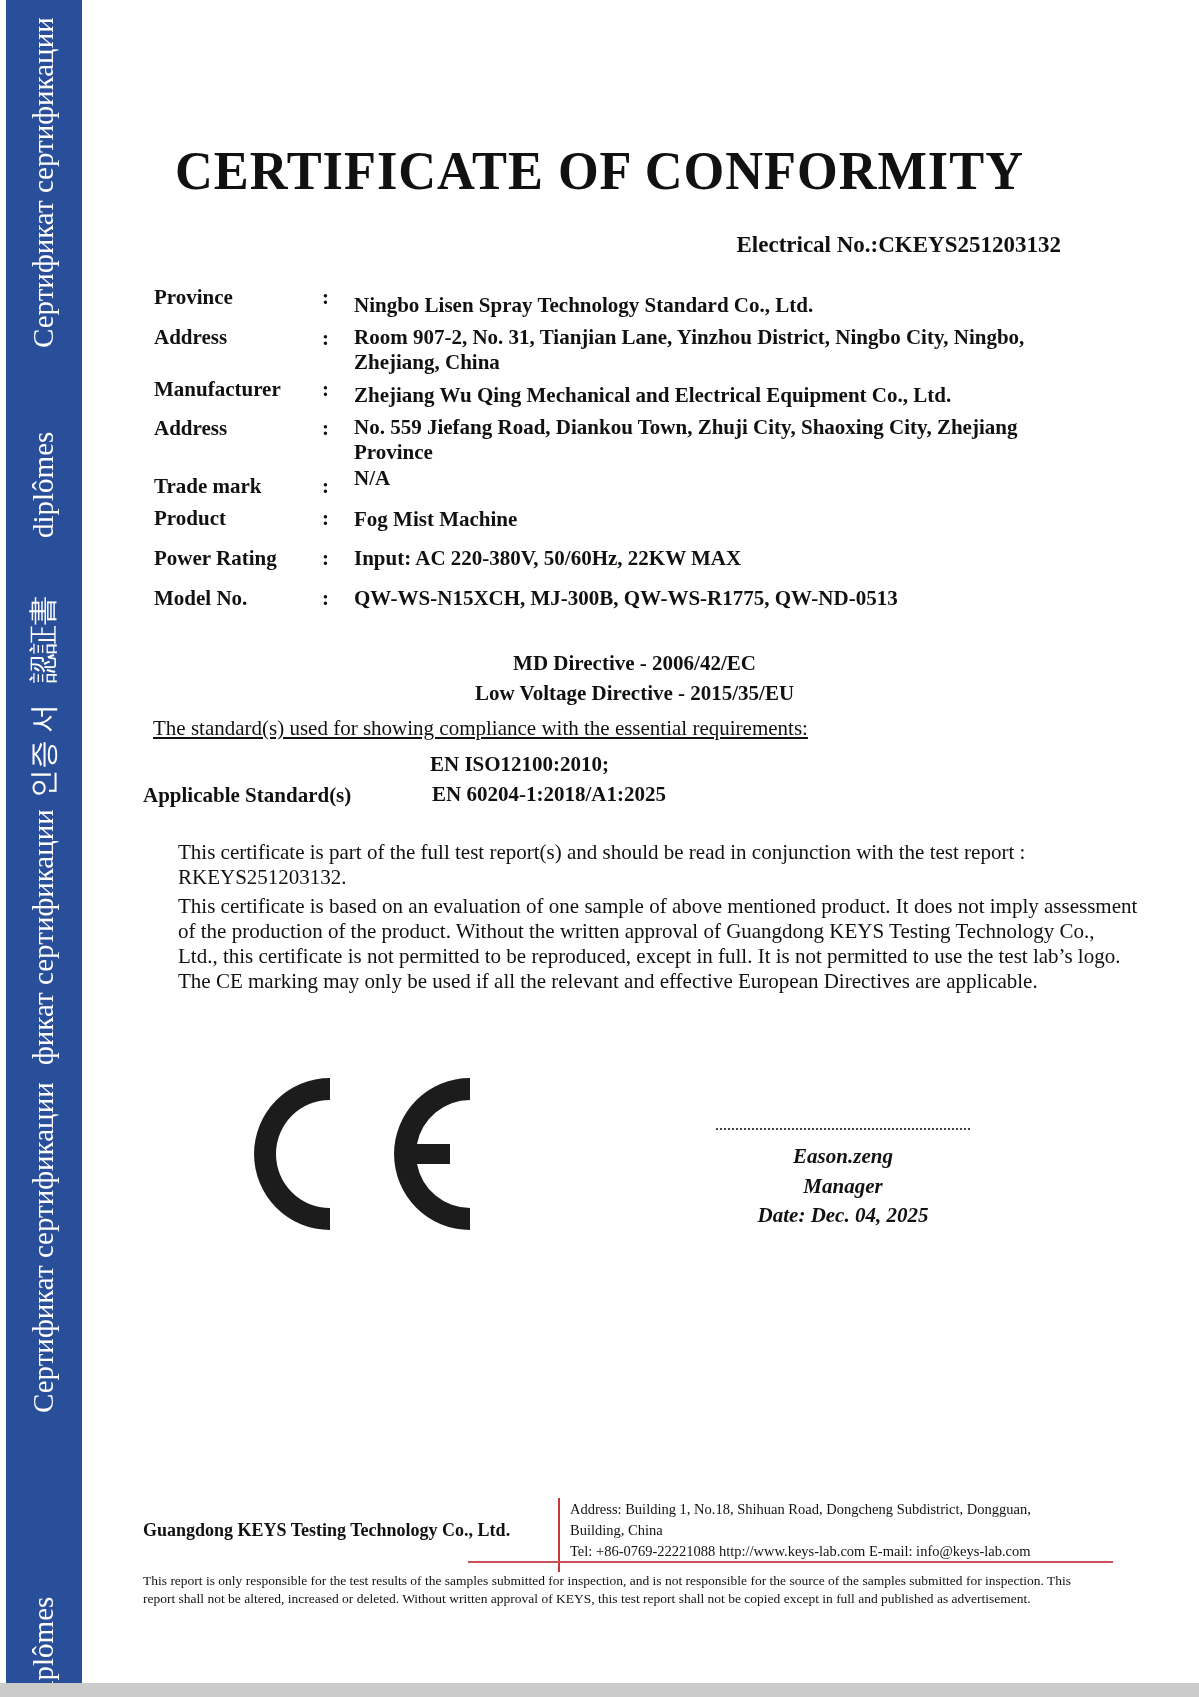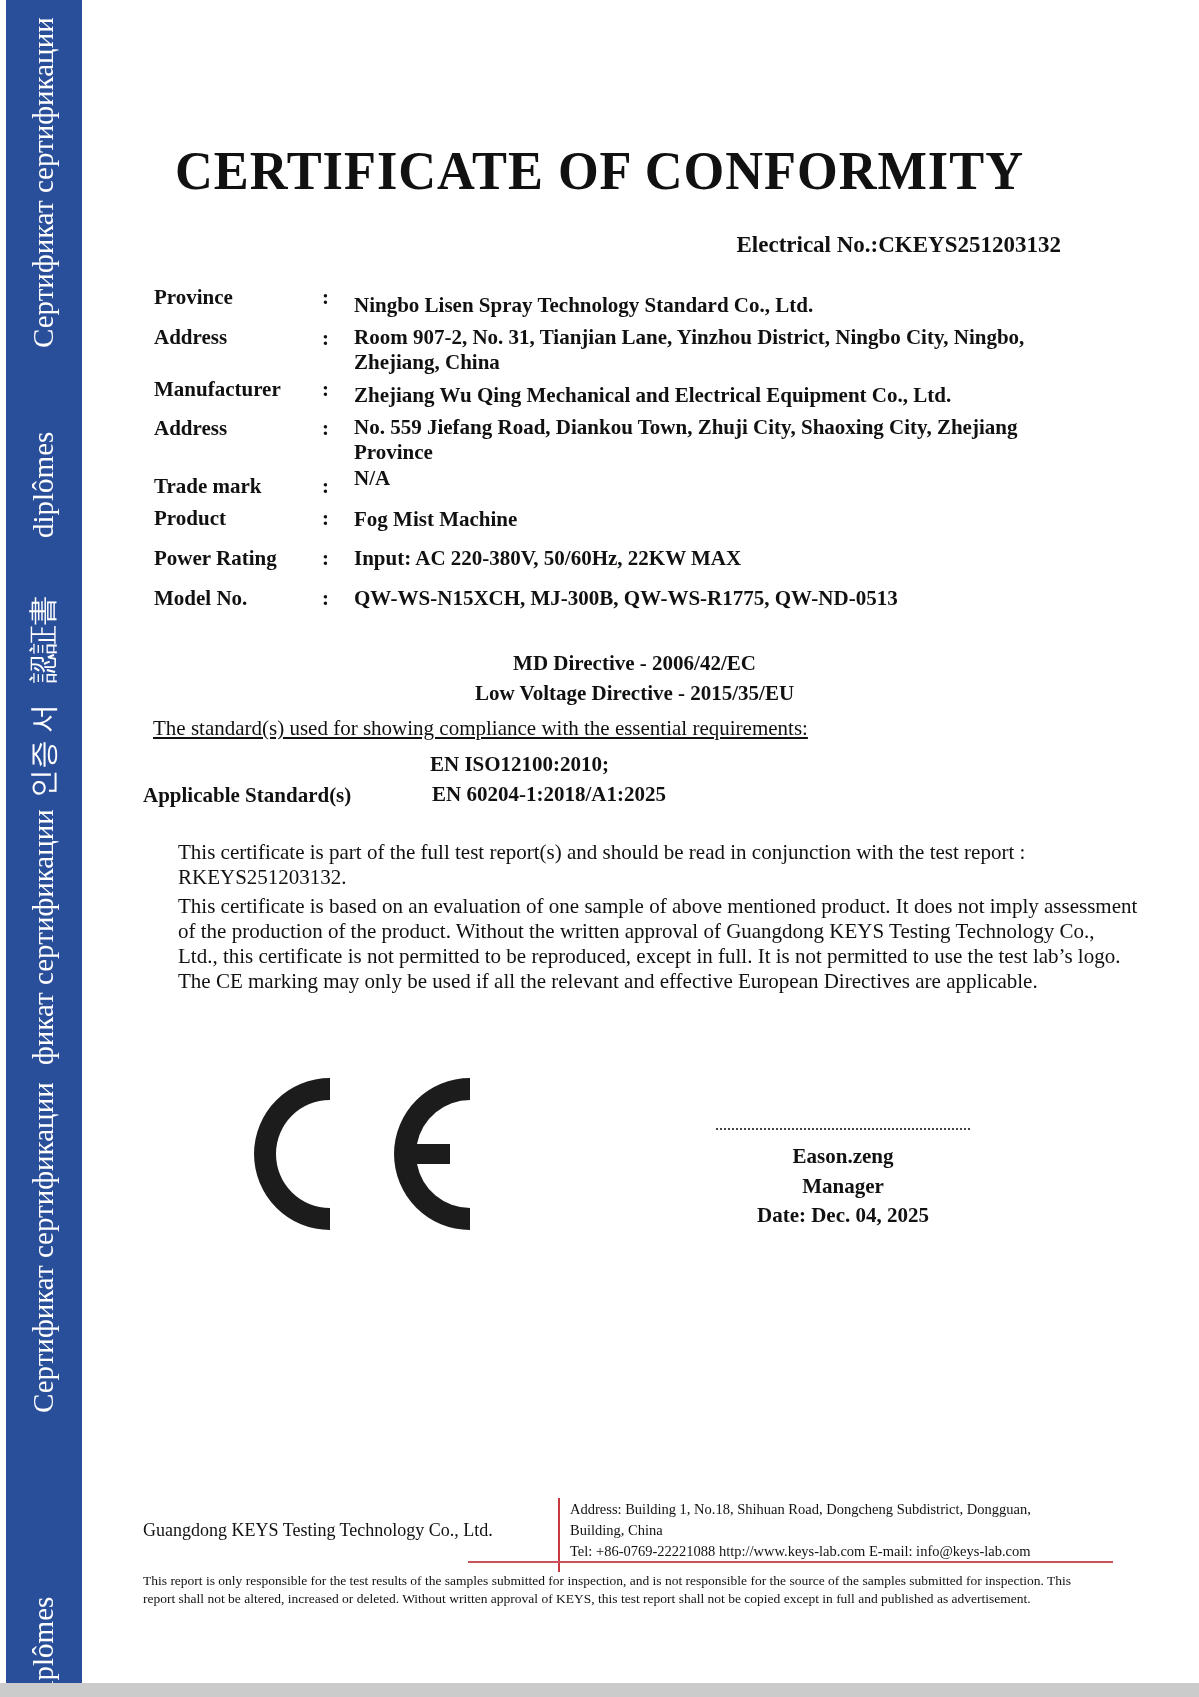--- a/index.html
+++ b/index.html
@@ -63,24 +63,24 @@
   }
   .std-label { position: absolute; left: 143px; top: 752px; font-size: 21px; font-weight: bold; margin-top: 31px; }
   .std-value { position: absolute; left: 430px; font-size: 21px; font-weight: bold; }
   .ce-mark { position: absolute; left: 238px; top: 1076px; width: 234px; height: 156px; }
   .sig-line {
     position: absolute; left: 716px; top: 1128px; width: 254px;
     border-top: 2px dotted #444;
   }
   .sig-text {
     position: absolute; left: 716px; width: 254px; text-align: center;
-    font-size: 21px; font-weight: bold;
+    font-size: 21px; font-weight: bold; font-style: italic;
   }
   .footer-company {
-    position: absolute; left: 143px; top: 1520px; font-size: 18px; font-weight: normal;
+    position: absolute; left: 143px; top: 1520px; font-size: 18px; font-weight: bold;
   }
   .footer-vline {
     position: absolute; left: 558px; top: 1498px; width: 1.5px; height: 74px; background: #c8383f;
   }
   .footer-hline {
     position: absolute; left: 468px; top: 1561px; width: 645px; height: 2px; background: #c8525a;
   }
   .footer-addr {
     position: absolute; left: 570px; font-size: 14.5px; line-height: 21px;
   }

